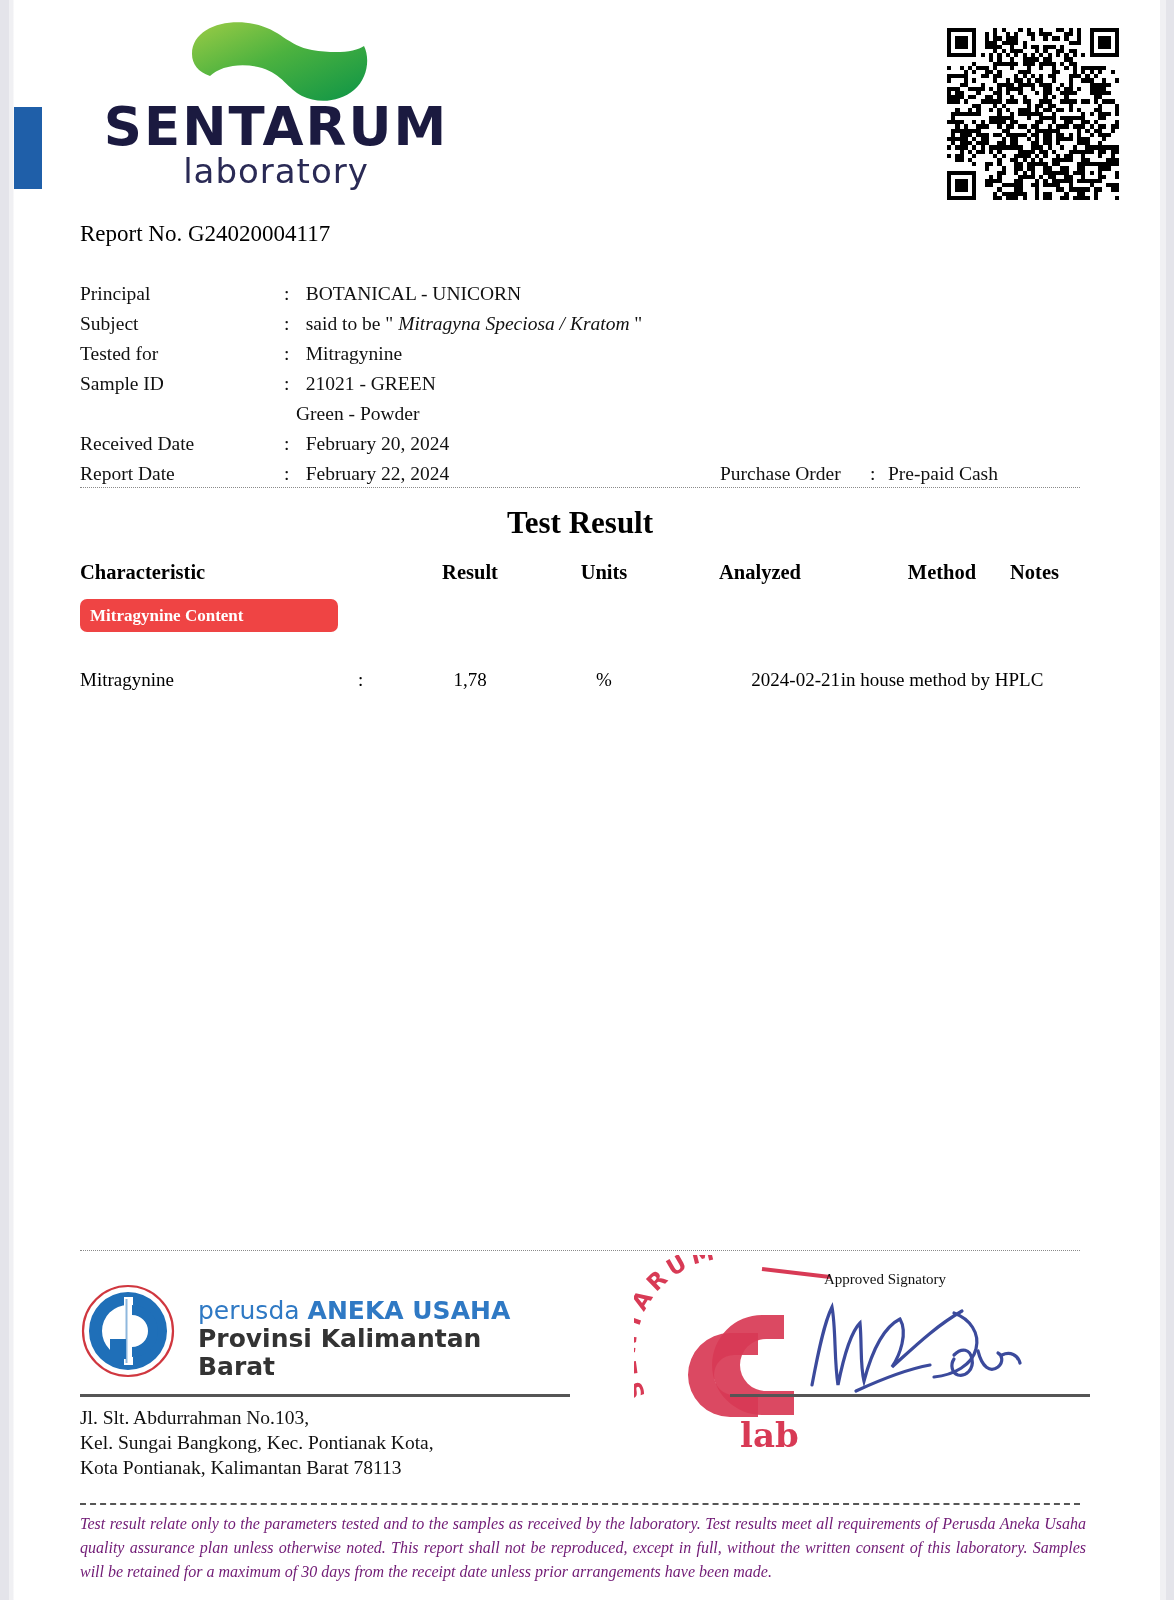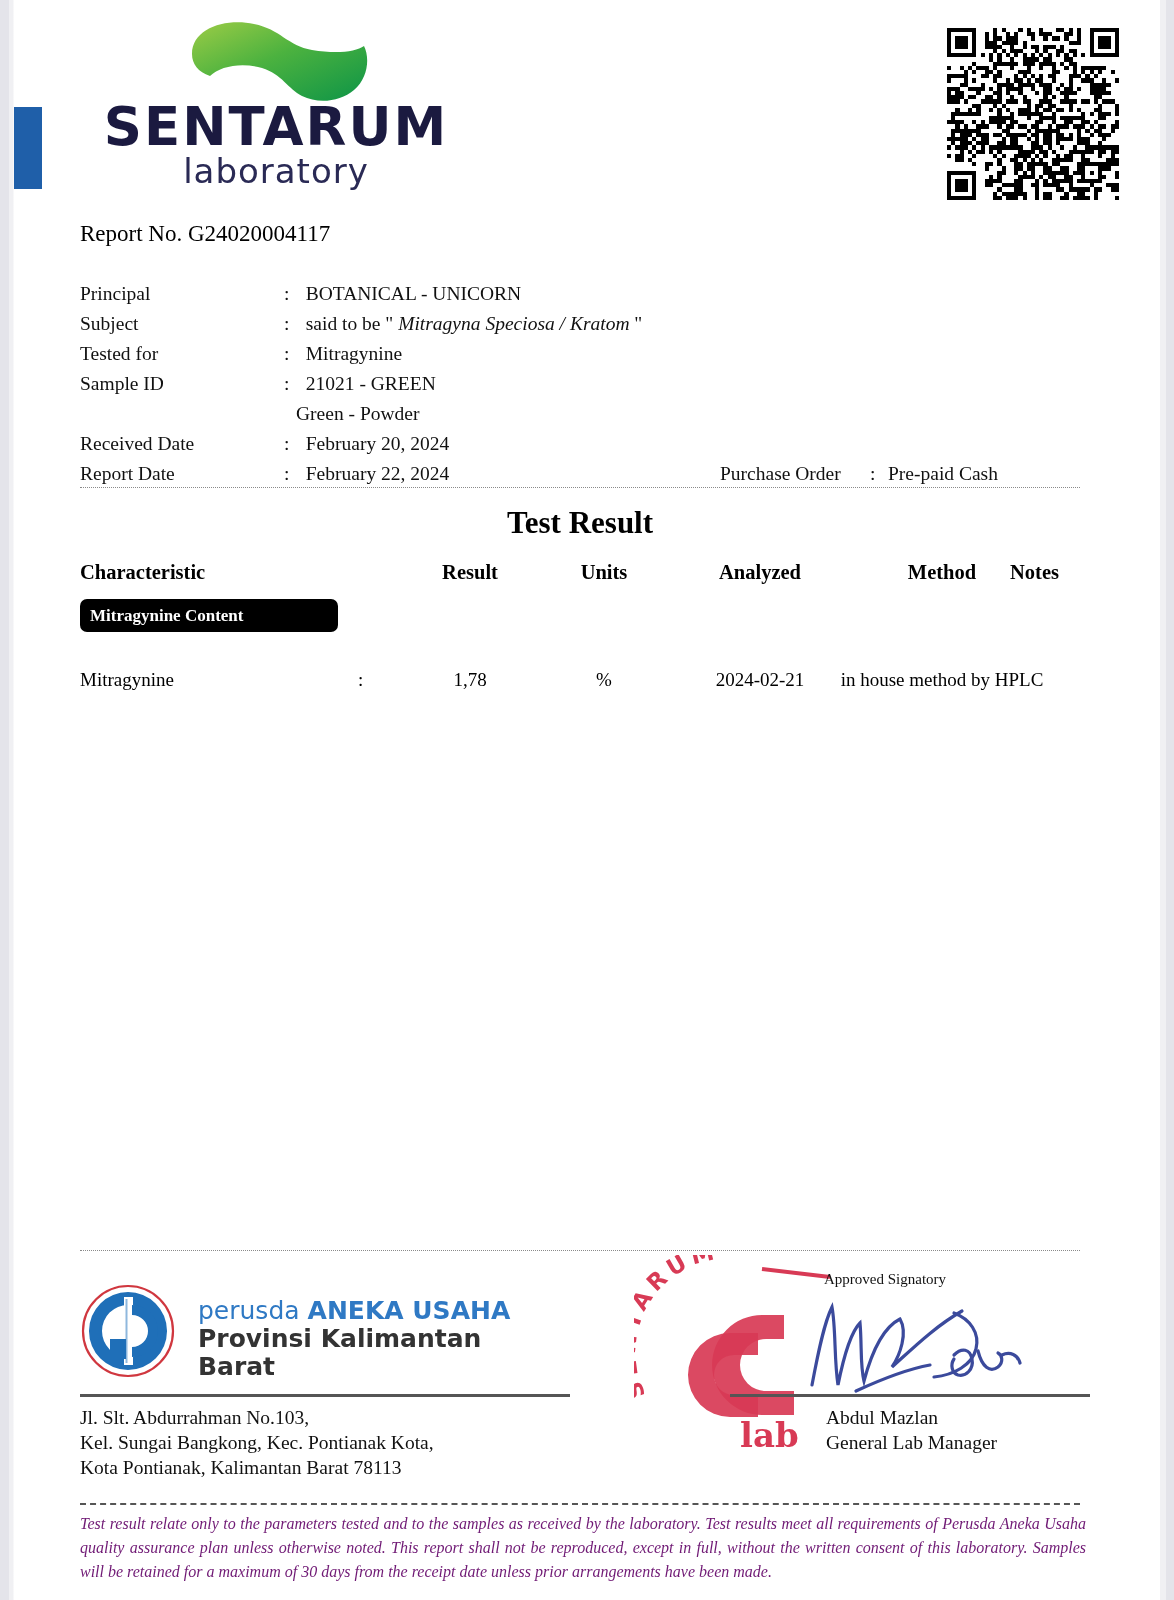--- a/index.html
+++ b/index.html
@@ -185,40 +185,40 @@
   .th-meth  { left: 762px; width: 200px; text-align: center; }
   .th-note  { left: 930px; width: 120px; text-align: left; }
 
   .badge {
     position: absolute;
     left: 0px;
     top: 38px;
     width: 258px;
     height: 33px;
     line-height: 33px;
-    background: #000000;
+    background: #ef4444;
     border-radius: 7px;
     color: #ffffff;
     font-weight: bold;
     font-size: 17px;
     padding-left: 10px;
     box-sizing: border-box;
   }
 
   .row {
     position: relative;
     top: 78px;
     height: 30px;
   }
   .cell { position: absolute; top: 0; }
   .c-char  { left: 0px; }
   .c-colon { left: 278px; }
   .c-res   { left: 330px; width: 120px; text-align: center; }
   .c-unit  { left: 474px; width: 100px; text-align: center; }
-  .c-anal  { left: 600px; width: 160px; text-align: center; }
+  .c-anal  { left: 600px; width: 160px; text-align: right; }
   .c-meth  { left: 700px; width: 324px; text-align: center; }
   .c-note  { left: 930px; width: 120px; text-align: center; }
 
   
   .perusda {
     position: absolute;
     left: 66px;
     top: 1283px;
     width: 480px;
     height: 96px;
@@ -900,23 +900,19 @@
           <path d="M52,98 C78,86 104,76 126,72"></path>
           <path d="M150,62 C158,54 166,56 168,66 C170,76 162,84 154,82
                    C148,80 146,72 150,66"></path>
           <path d="M174,58 C178,74 186,80 194,74 C200,69 198,62 194,60"></path>
           <path d="M198,62 C206,58 214,62 216,70"></path>
         </g>
       </svg>
 
       <div class="approved">Approved Signatory</div>
       <div class="sign-rule"></div>
-      <div class="sign-name">
-        <div>Abdul Mazlan</div>
-        <div>General Lab Manager</div>
-      </div>
     </div>
 
     <div class="dashed-strong" style="top:1503px;"></div>
     <div class="disclaimer">Test result relate only to the parameters tested and to the samples as received by the laboratory. Test results meet all requirements of Perusda Aneka Usaha quality assurance plan unless otherwise noted. This report shall not be reproduced, except in full, without the written consent of this laboratory. Samples will be retained for a maximum of 30 days from the receipt date unless prior arrangements have been made.</div>
 
   </div>
 </div>
 
 </body></html>

